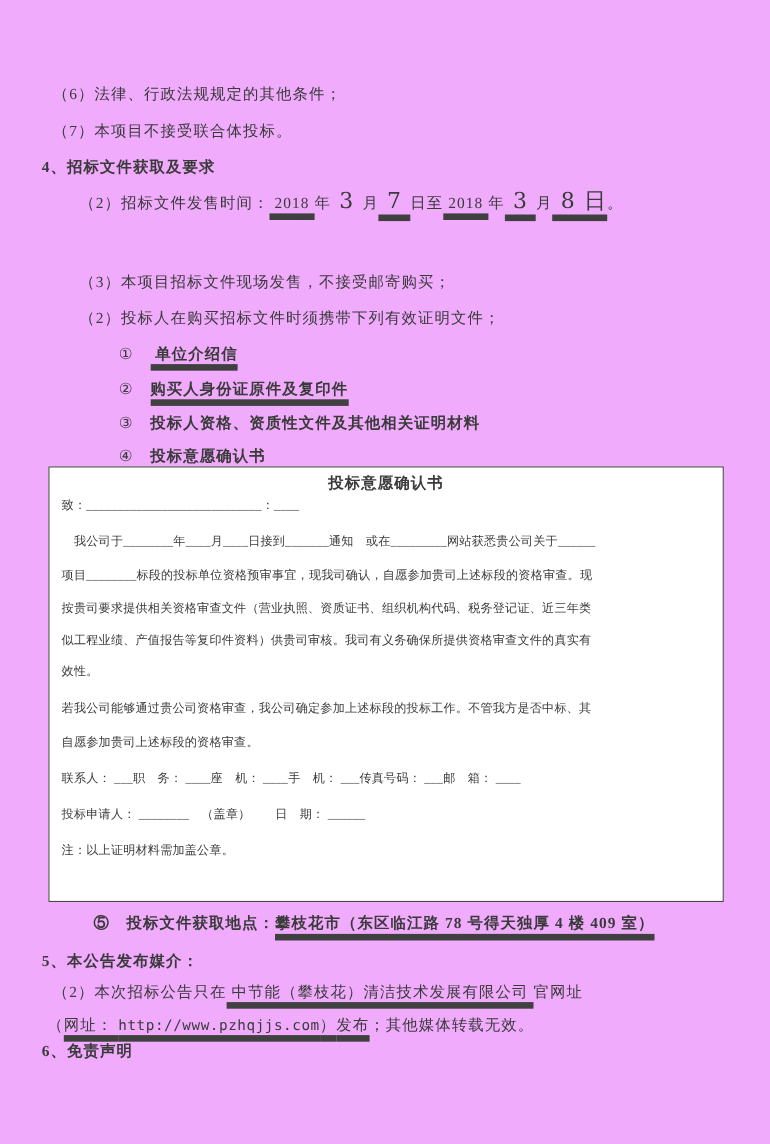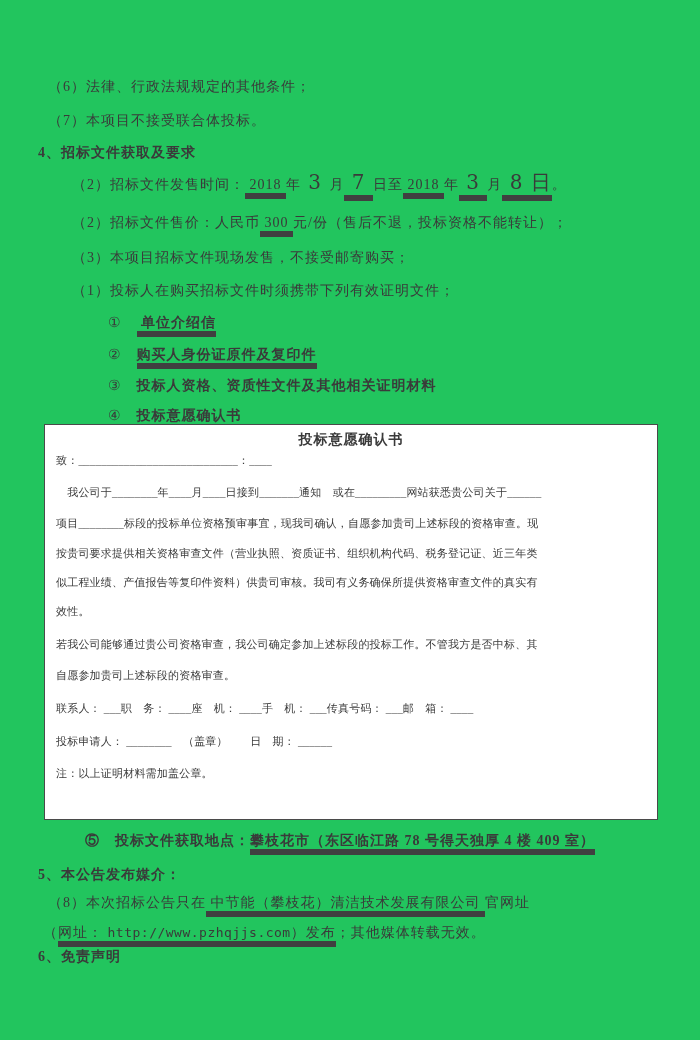--- a/index.html
+++ b/index.html
@@ -53,35 +53,34 @@
     text-align:center;
     font-weight:bold;
     font-size:14px;
     letter-spacing:1px;
     white-space:pre;
   }
 </style>
 </head>
 <body>
 
-<div class="page" style="background: #22c55e; color: rgb(58, 58, 58);">
+<div class="page" style="background: #f0abfc; color: rgb(58, 58, 58);">
 
   <div class="ln" style="left:48px; top:78px">（6）法律、行政法规规定的其他条件；</div>
 
   <div class="ln" style="left:48px; top:112px">（7）本项目不接受联合体投标。</div>
 
   <div class="ln bold" style="left:38px; top:144px">4、招标文件获取及要求</div>
 
   <div class="ln" style="left:72px; top:172px"><span>（2）招标文件发售时间：</span><span class="u"> 2018 </span><span>年</span><span class="big"> 3 </span><span>月</span><span class="big u"> 7 </span><span>日至</span><span class="u"> 2018 </span><span>年</span><span class="big u"> 3 </span><span>月</span><span class="big u"> 8 日</span><span>。</span></div>
 
-  <div class="ln" style="left:72px; top:214px"><span>（2）招标文件售价：人民币</span><span class="u"> 300 </span><span>元/份（售后不退，投标资格不能转让）；</span></div>
 
   <div class="ln" style="left:72px; top:249px">（3）本项目招标文件现场发售，不接受邮寄购买；</div>
 
-  <div class="ln" style="left:72px; top:282px">（1）投标人在购买招标文件时须携带下列有效证明文件；</div>
+  <div class="ln" style="left:72px; top:282px">（2）投标人在购买招标文件时须携带下列有效证明文件；</div>
 
   <div class="ln" style="left:108px; top:314px"><span>①　</span><span class="bold u"> 单位介绍信</span></div>
 
   <div class="ln" style="left:108px; top:346px"><span>②　</span><span class="bold u">购买人身份证原件及复印件</span></div>
 
   <div class="ln" style="left:108px; top:377px"><span>③　</span><span class="bold">投标人资格、资质性文件及其他相关证明材料</span></div>
 
   <div class="ln" style="left:108px; top:407px"><span>④　</span><span class="bold">投标意愿确认书</span></div>
 
   <div class="confirm-box">
@@ -107,19 +106,19 @@
 
     <div class="ln" style="left:11px; top:310px">投标申请人： ________　（盖章）　　日　期： ______</div>
 
     <div class="ln" style="left:11px; top:342px">注：以上证明材料需加盖公章。</div>
   </div>
 
   <div class="ln" style="left:85px; top:832px"><span class="bold">⑤　</span><span class="bold">投标文件获取地点：</span><span class="bold u">攀枝花市（东区临江路 78 号得天独厚 4 楼 409 室）</span></div>
 
   <div class="ln bold" style="left:38px; top:866px">5、本公告发布媒介：</div>
 
-  <div class="ln" style="left:48px; top:894px"><span>（8）本次招标公告只在</span><span class="u"> 中节能（攀枝花）清洁技术发展有限公司 </span><span>官网址</span></div>
+  <div class="ln" style="left:48px; top:894px"><span>（2）本次招标公告只在</span><span class="u"> 中节能（攀枝花）清洁技术发展有限公司 </span><span>官网址</span></div>
 
   <div class="ln" style="left:43px; top:924px"><span>（</span><span class="u">网址： </span><span class="u url">http://www.pzhqjjs.com</span><span class="u">）</span><span class="u">发布</span><span>；其他媒体转载无效。</span></div>
 
   <div class="ln bold" style="left:38px; top:948px">6、免责声明</div>
 
 </div>
 
 </body></html>

